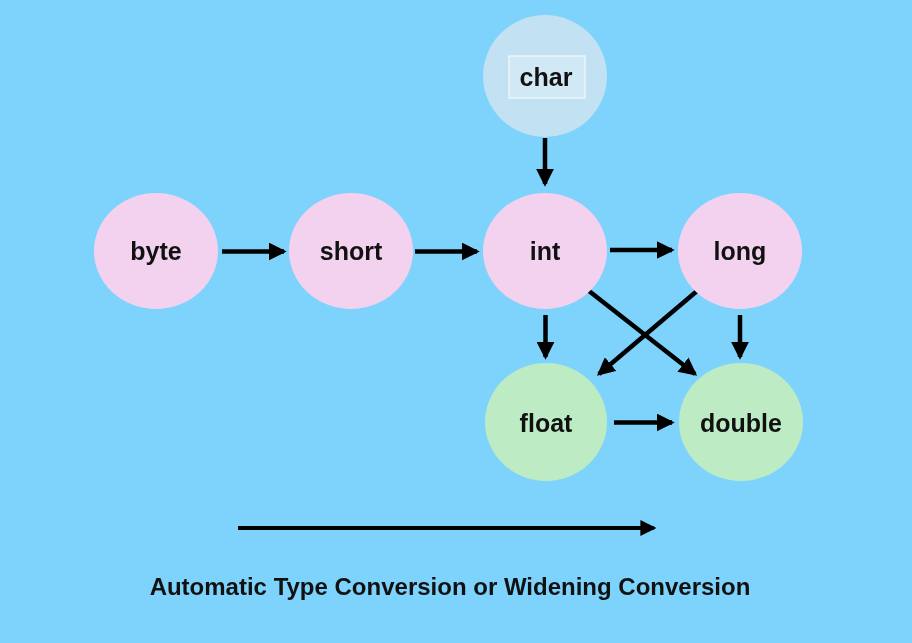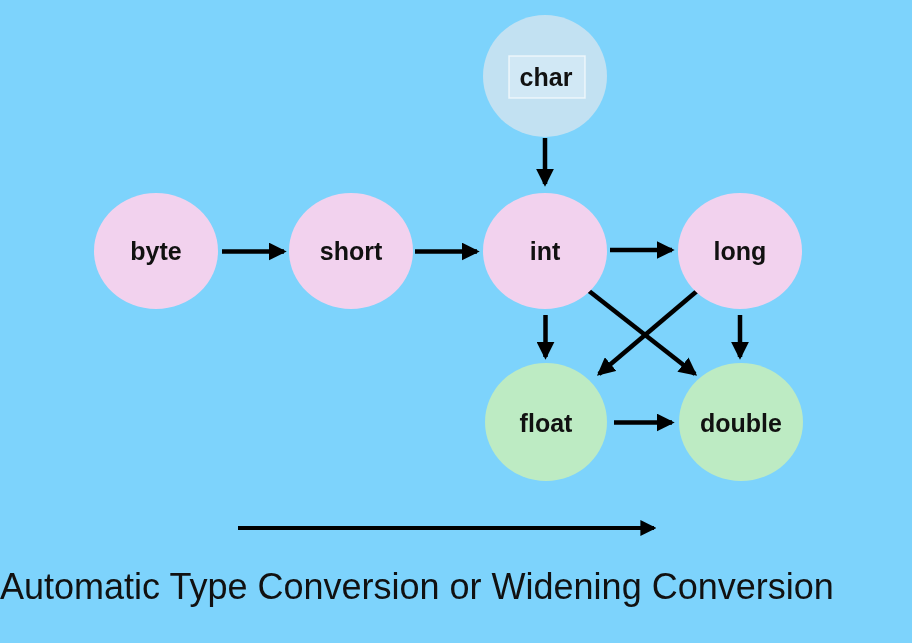--- a/index.html
+++ b/index.html
@@ -42,23 +42,24 @@
     fill-opacity: 0.25;
     stroke: #ffffff;
     stroke-opacity: 0.65;
     stroke-width: 1.5;
   }
   .caption {
     position: absolute;
     top: 571px;
     left: 0;
     width: 900px;
-    font-size: 36px;
+    text-align: center;
+    font-size: 24px;
     line-height: 32px;
-    font-weight: 400;
+    font-weight: 700;
     color: #111111;
     letter-spacing: 0px;
   }
 </style>
 </head>
 <body>
 
 <div class="stage">
   <svg width="912" height="643" viewBox="0 0 912 643">
     <defs>

